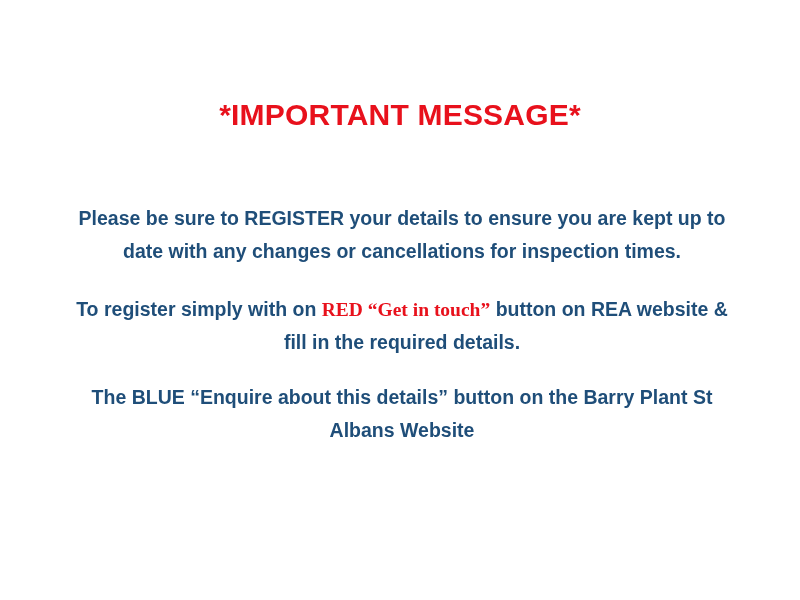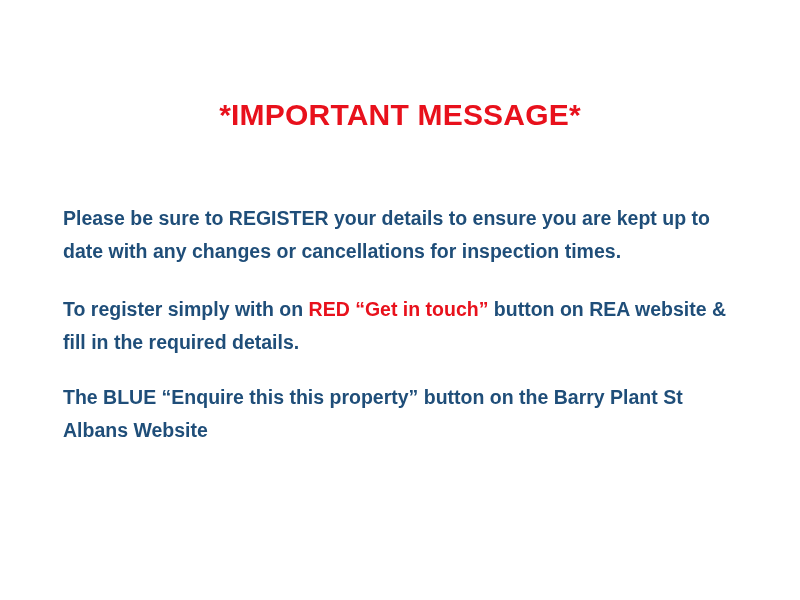--- a/index.html
+++ b/index.html
@@ -35,44 +35,45 @@
     top: 202px;
     left: 63px;
     width: 678px;
   }
   .para {
     font-size: 19.5px;
     font-weight: bold;
     color: #1f4e79;
     line-height: 33px;
     margin: 0 0 24px 0;
-    text-align: left;
+    text-align: center;
   }
   .para:last-child {
     margin-bottom: 0;
   }
   .p1 { margin-bottom: 25px; }
   .p2 { margin-bottom: 22px; }
   .p3 { margin-bottom: 22px; }
   .red {
     color: #e8111c;
+    font-family: Liberation Serif, serif;
   }
 </style>
 </head>
 <body>
 
 <div class="slide">
 
   <div class="title">*IMPORTANT MESSAGE*</div>
 
   <div class="body-block">
 
     <p class="para p1">Please be sure to REGISTER your details to ensure you are kept up to date with any changes or cancellations for inspection times.</p>
 
     <p class="para p2">
       <span>To register simply with on </span><span class="red">RED “Get in touch”</span><span> button on REA website &amp; fill in the required details.</span>
     </p>
 
-    <p class="para p3">The BLUE “Enquire this this property” button on the Barry Plant St Albans Website</p>
+    <p class="para p3">The BLUE “Enquire about this details” button on the Barry Plant St Albans Website</p>
 
 
   </div>
 </div>
 
 </body></html>

